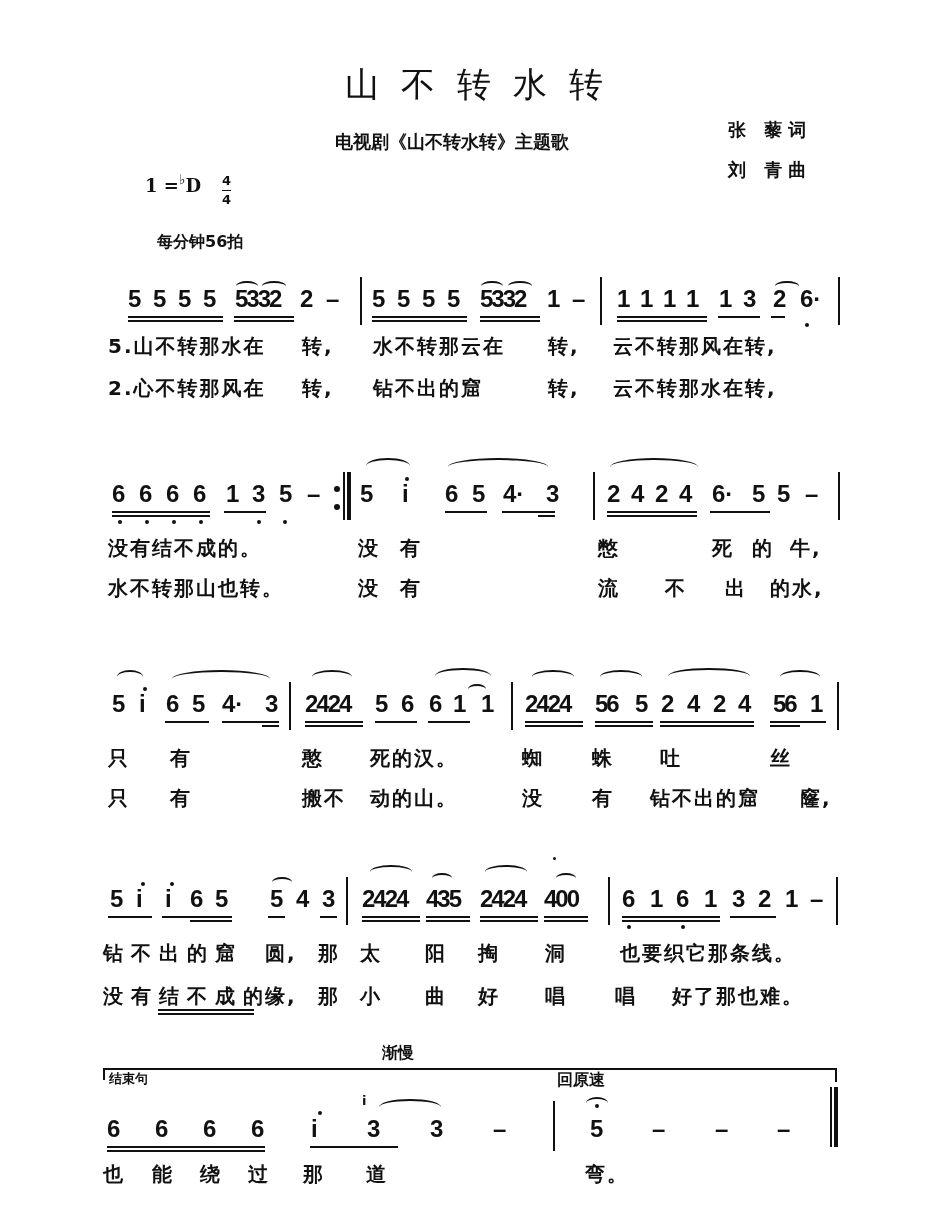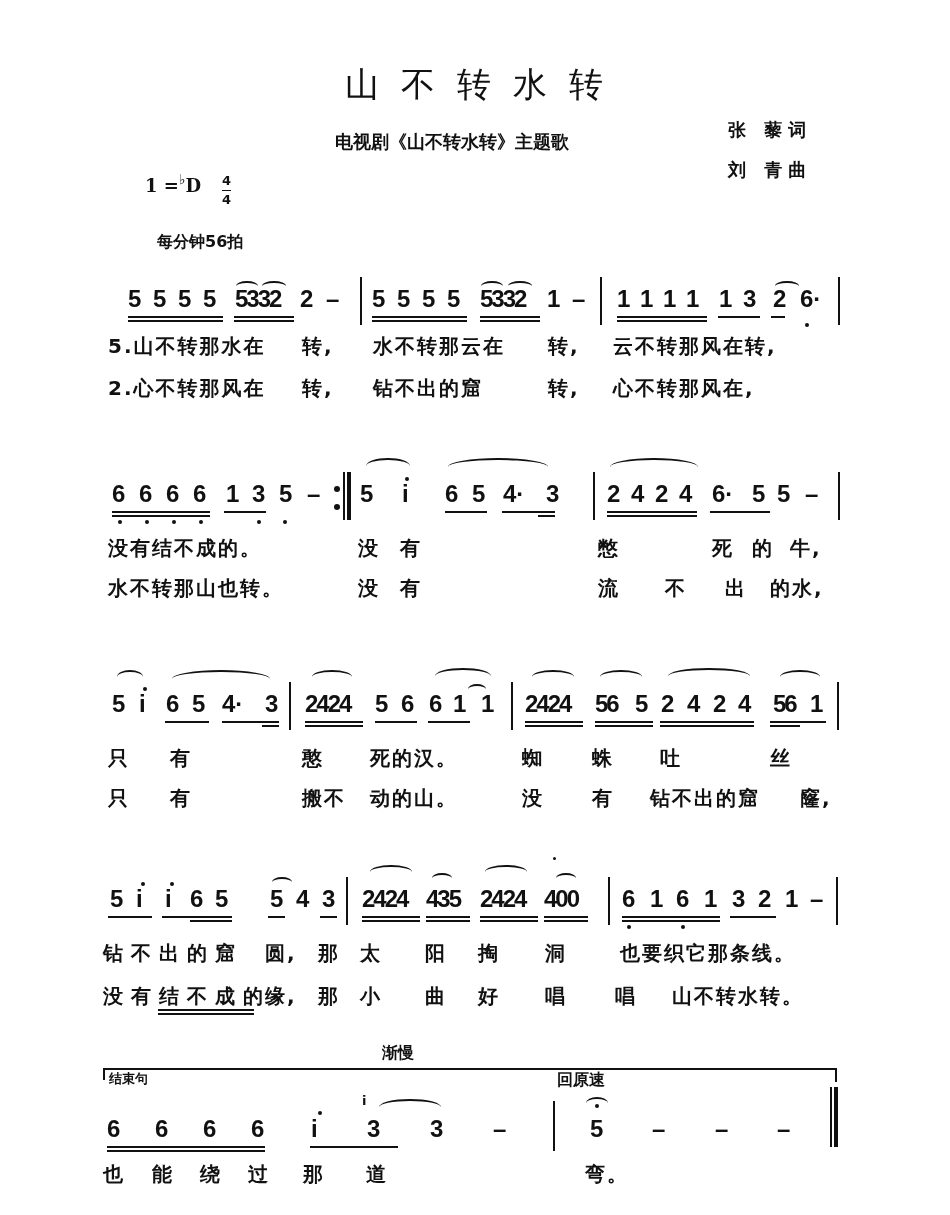--- a/index.html
+++ b/index.html
@@ -96,21 +96,21 @@
 
   <div class="lyric" style="left:108px;top:48px;">5.山不转那水在</div>
   <div class="lyric" style="left:302px;top:48px;">转,</div>
   <div class="lyric" style="left:373px;top:48px;">水不转那云在</div>
   <div class="lyric" style="left:548px;top:48px;">转,</div>
   <div class="lyric" style="left:613px;top:48px;text-align:center;">云不转那风在转,</div>
   <div class="lyric" style="left:108px;top:90px;">2.心不转那风在</div>
   <div class="lyric" style="left:302px;top:90px;">转,</div>
   <div class="lyric" style="left:373px;top:90px;">钻不出的窟</div>
   <div class="lyric" style="left:548px;top:90px;">转,</div>
-  <div class="lyric" style="left:613px;top:90px;">心不转那风在,</div>
+  <div class="lyric" style="left:613px;top:90px;">云不转那水在转,</div>
 </div>
 
 <div class="row" style="top:480px;">
   <div class="notes" style="left:112px;">
     <span class="abs" style="left:0;">6</span>
     <span class="abs" style="left:27px;">6</span>
     <span class="abs" style="left:54px;">6</span>
     <span class="abs" style="left:81px;">6</span>
     <span class="abs" style="left:114px;">1</span>
     <span class="abs" style="left:140px;">3</span>
@@ -326,21 +326,21 @@
   <div class="lyric" style="left:103px;top:98px;letter-spacing:8px;">没有结不成的</div>
   <div class="ul" style="left:158px;top:124px;width:96px;"></div>
   <div class="ul" style="left:158px;top:128px;width:96px;"></div>
   <div class="lyric" style="left:265px;top:98px;">缘,</div>
   <div class="lyric" style="left:318px;top:98px;">那</div>
   <div class="lyric" style="left:360px;top:98px;">小</div>
   <div class="lyric" style="left:425px;top:98px;">曲</div>
   <div class="lyric" style="left:478px;top:98px;">好</div>
   <div class="lyric" style="left:545px;top:98px;">唱</div>
   <div class="lyric" style="left:615px;top:98px;">唱</div>
-  <div class="lyric" style="left:672px;top:98px;">山不转水转。</div>
+  <div class="lyric" style="left:672px;top:98px;">好了那也难。</div>
 </div>
 
 <div class="abs mark" style="left:382px;top:1043px;">渐慢</div>
 <div class="abs" style="left:103px;top:1068px;width:733px;height:1.5px;background:#111;"></div>
 <div class="abs" style="left:103px;top:1068px;width:1.5px;height:12px;background:#111;"></div>
 <div class="abs" style="left:835px;top:1068px;width:1.5px;height:14px;background:#111;"></div>
 <div class="abs small" style="left:109px;top:1070px;">结束句</div>
 <div class="abs mark" style="left:557px;top:1070px;">回原速</div>
 
 <div class="row" style="top:1115px;">

